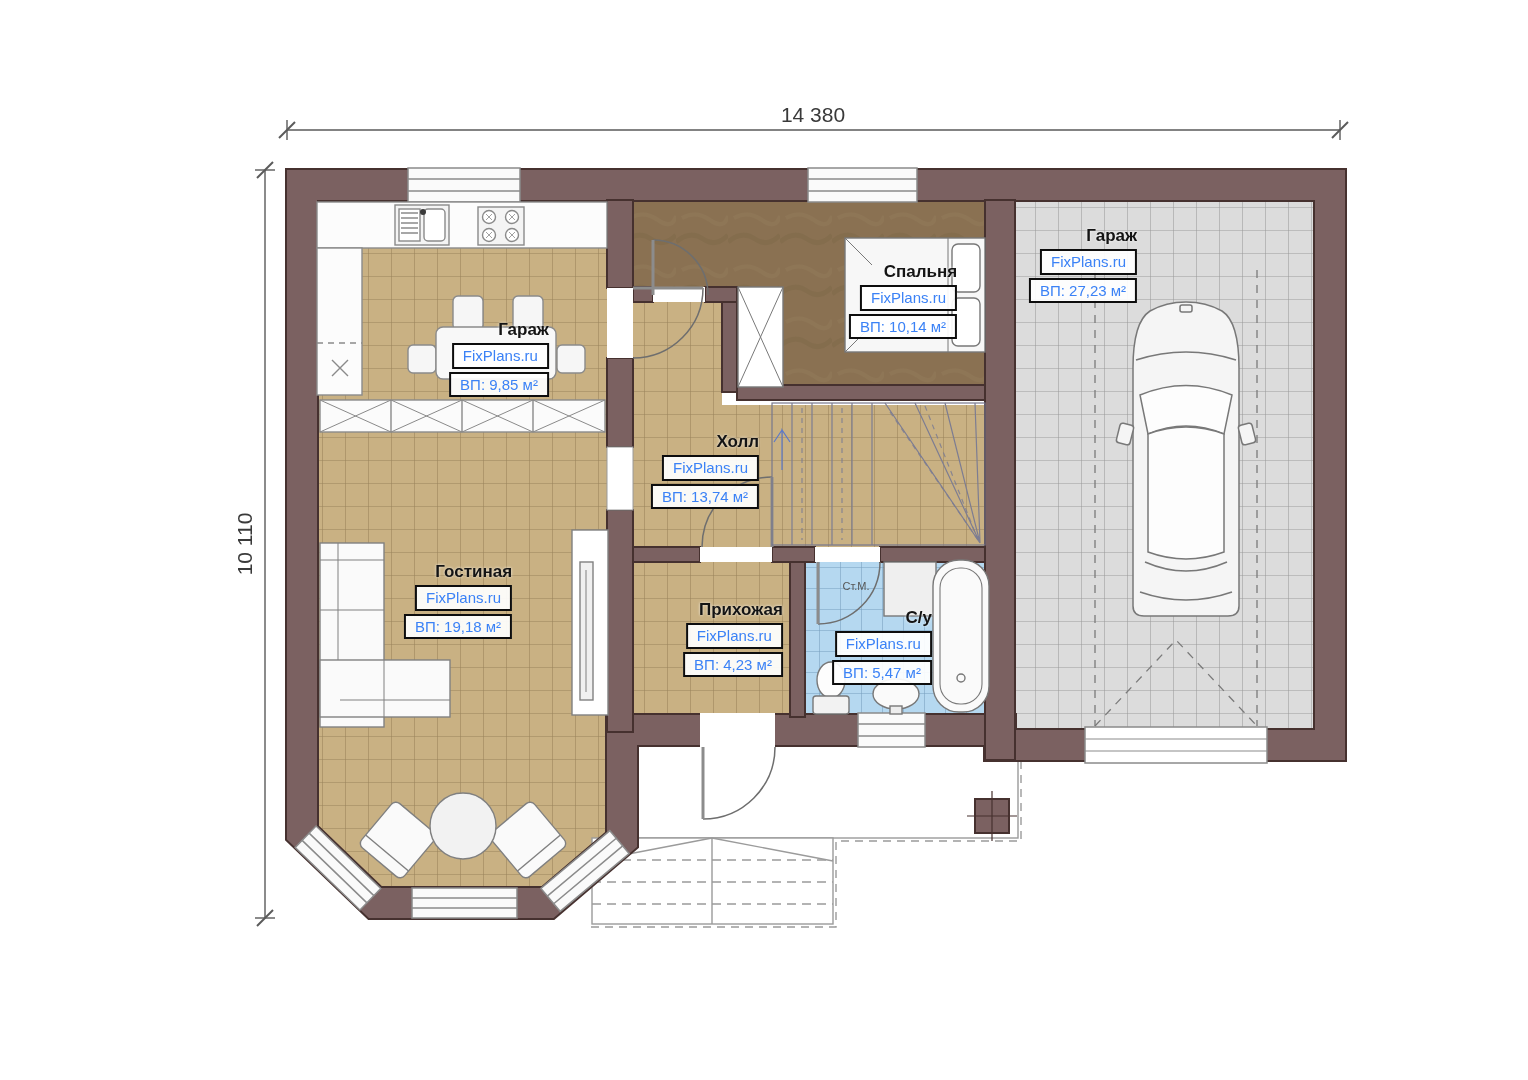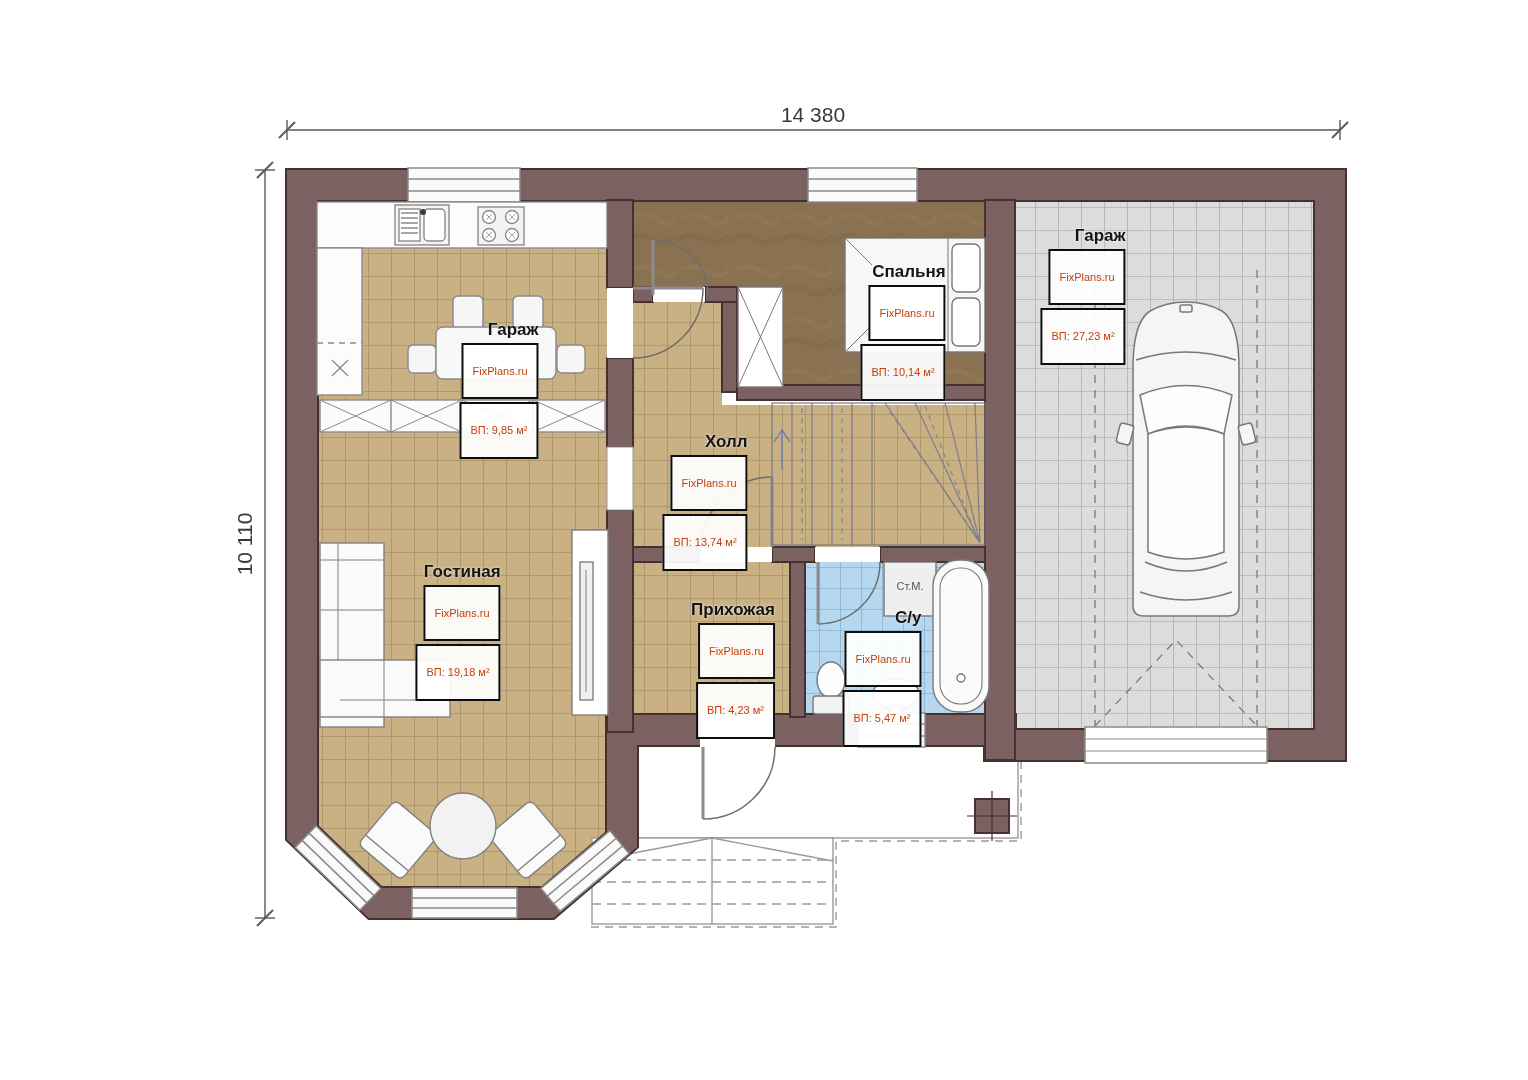--- a/index.html
+++ b/index.html
@@ -12,21 +12,21 @@
   .room-label{
     position:absolute;transform:translateX(-50%);
     display:flex;flex-direction:column;align-items:flex-end;z-index:5;
   }
   .room-name{
     font-weight:bold;font-size:17px;color:#141414;margin-bottom:3px;white-space:nowrap;
     text-shadow:0 0 3px rgba(255,255,255,.85);
   }
   .label-box{
     border:2px solid #0d0d0d;background:rgba(255,255,255,.93);
-    padding:19px 9px;font-size:11px;color:#c2410c;white-space:nowrap;line-height:1.3;
+    padding:1px 9px;font-size:15px;color:#3b82f6;white-space:nowrap;line-height:1.3;
   }
   .label-box.area{margin-top:3px;}
   .small-note{
     position:absolute;transform:translateX(-50%);font-size:11px;color:#565656;z-index:4;white-space:nowrap;
   }
   .dim-text{font-size:21px;fill:#3a3a3a;}
 </style>
 </head>
 <body>
 
@@ -329,16 +329,16 @@
     <div class="label-box fix">FixPlans.ru</div>
     <div class="label-box area">ВП: 4,23 м²</div>
   </div>
 
   <div class="room-label" style="left:882px;top:608px;">
     <div class="room-name">С/у</div>
     <div class="label-box fix">FixPlans.ru</div>
     <div class="label-box area">ВП: 5,47 м²</div>
   </div>
 
-  <div class="small-note" style="left:910px;top:580px;">Ст.М.</div>
+  <div class="small-note" style="left:856px;top:580px;">Ст.М.</div>
 </div>
 
 </div>
 
 </body></html>

